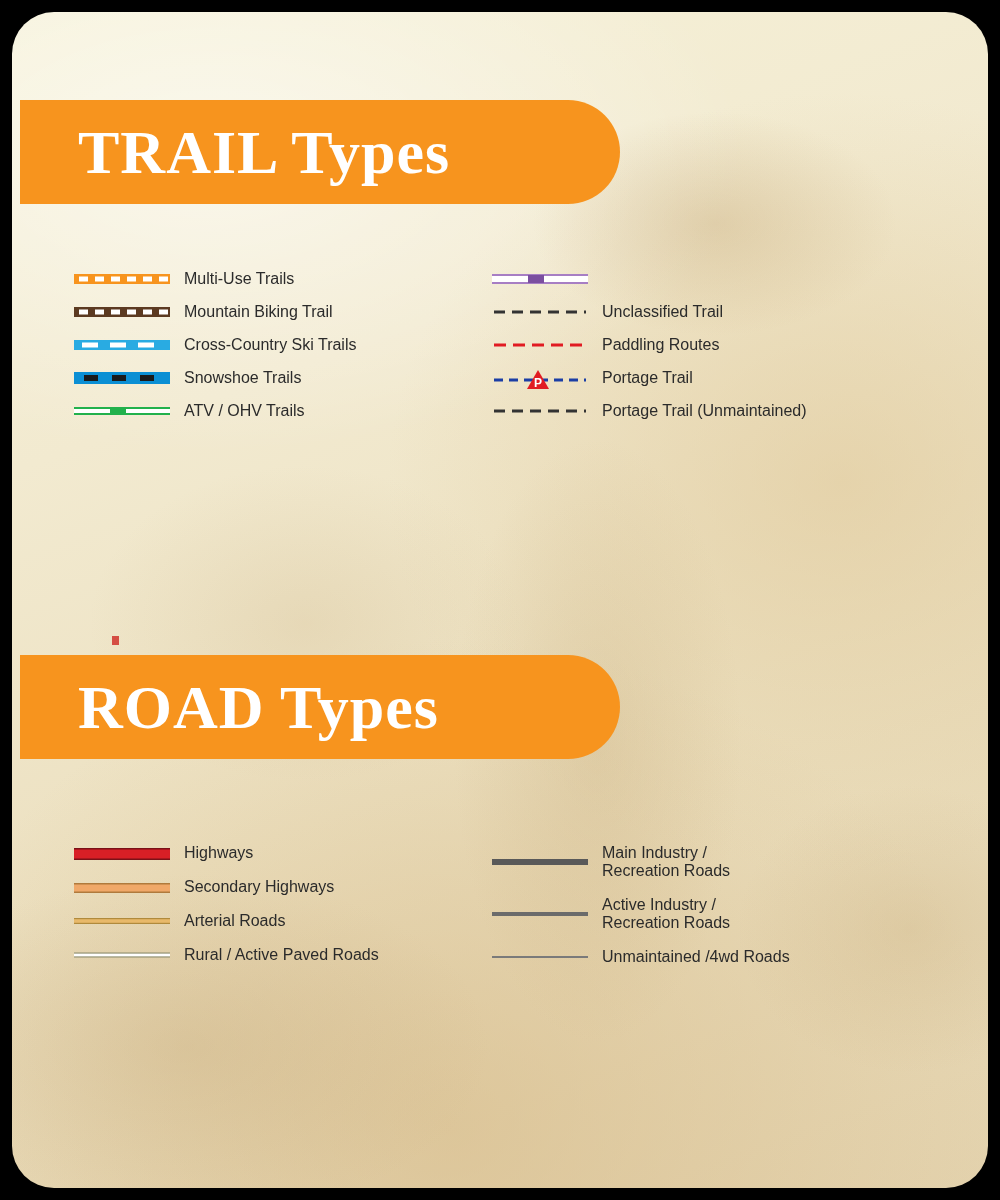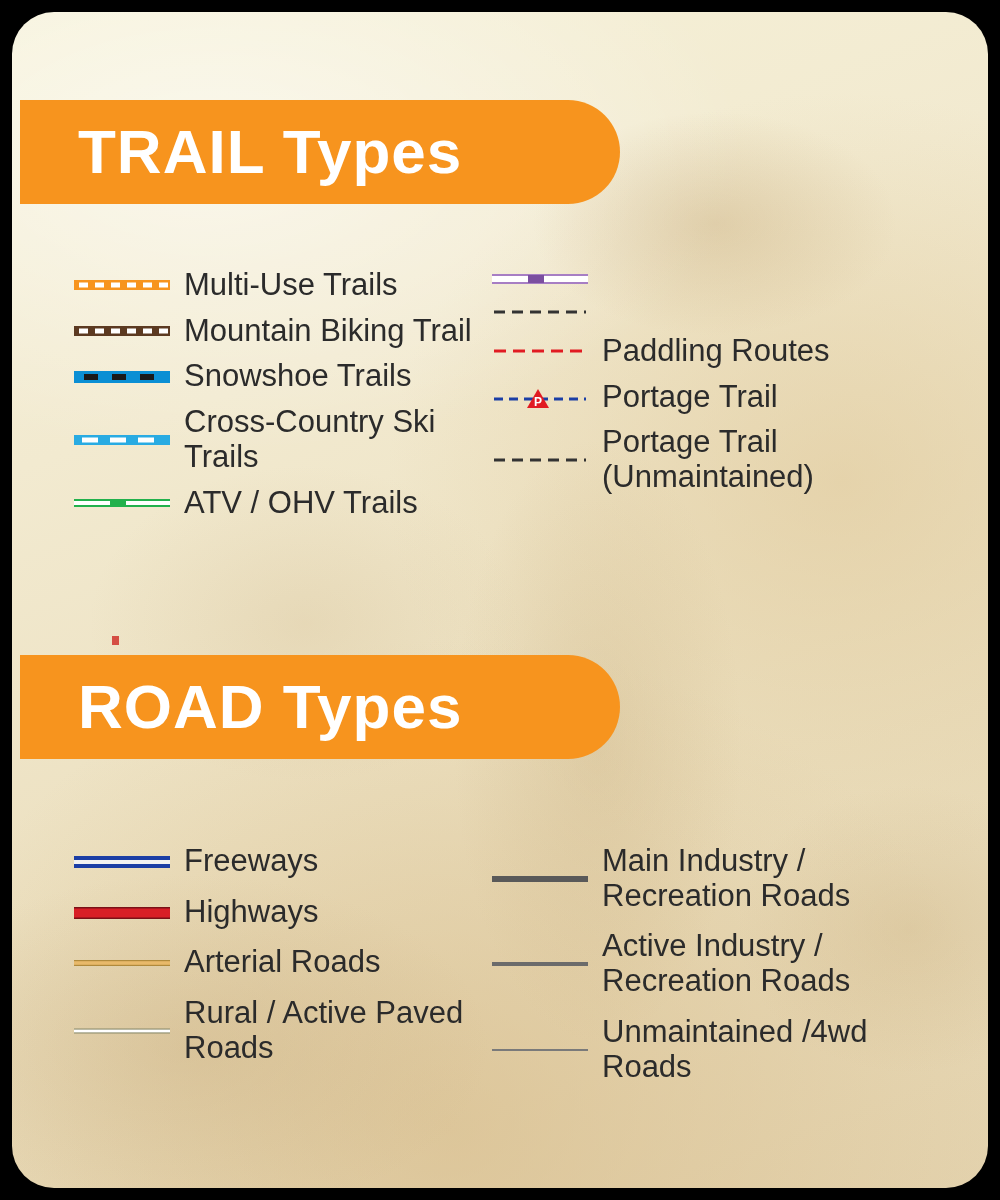--- a/index.html
+++ b/index.html
@@ -46,20 +46,21 @@
     position: absolute;
     left: 8px;
     height: 104px;
     width: 600px;
     background: #f7941e;
     border-radius: 0 52px 52px 0;
     display: flex;
     align-items: center;
     padding-left: 58px;
     box-sizing: border-box;
+    font-family: Liberation Serif, serif;
   }
   .section-banner .title {
     color: #ffffff;
     font-size: 62px;
     font-weight: bold;
     letter-spacing: 1px;
     line-height: 1;
     white-space: nowrap;
   }
   .section-banner .title .thin {
@@ -81,21 +82,21 @@
   }
   .swatch {
     width: 96px;
     min-width: 96px;
     height: 22px;
     position: relative;
     margin-right: 14px;
   }
   .swatch svg { display: block; }
   .legend-label {
-    font-size: 31px;
+    font-size: 16px;
     color: #2b2b2b;
     line-height: 1.12;
     white-space: pre-line;
     font-family: "Liberation Sans", sans-serif;
   }
 
   #trail-col-left  { left: 62px; top: 256px; width: 400px; }
   #trail-col-right { left: 480px; top: 256px; width: 470px; }
   #road-col-left   { left: 62px; top: 832px; width: 420px; }
   #road-col-right  { left: 480px; top: 832px; width: 470px; }
@@ -155,48 +156,48 @@
               <rect x="85" y="8.5" width="9" height="5"></rect>
             </g>
           </svg>
       </div>
       <div class="legend-label">Mountain Biking Trail</div>
     </div>
 
     <div class="legend-row">
       <div class="swatch">
         <svg width="96" height="22" viewBox="0 0 96 22">
+            <rect x="0" y="6" width="96" height="10" fill="#29abe2"></rect>
+            <g fill="#ffffff">
+              <rect x="8" y="8.5" width="16" height="5"></rect>
+              <rect x="36" y="8.5" width="16" height="5"></rect>
+              <rect x="64" y="8.5" width="16" height="5"></rect>
+            </g>
+          </svg>
+      </div>
+      <div class="legend-label">Cross-Country Ski Trails</div>
+    </div>
+
+    <div class="legend-row">
+      <div class="swatch">
+        <svg width="96" height="22" viewBox="0 0 96 22">
             <rect x="0" y="5" width="96" height="12" fill="#0b8fd4"></rect>
             <g fill="#1a1a1a">
               <rect x="10" y="8" width="14" height="6"></rect>
               <rect x="38" y="8" width="14" height="6"></rect>
               <rect x="66" y="8" width="14" height="6"></rect>
             </g>
           </svg>
       </div>
       <div class="legend-label">Snowshoe Trails</div>
     </div>
 
     <div class="legend-row">
       <div class="swatch">
         <svg width="96" height="22" viewBox="0 0 96 22">
-            <rect x="0" y="6" width="96" height="10" fill="#29abe2"></rect>
-            <g fill="#ffffff">
-              <rect x="8" y="8.5" width="16" height="5"></rect>
-              <rect x="36" y="8.5" width="16" height="5"></rect>
-              <rect x="64" y="8.5" width="16" height="5"></rect>
-            </g>
-          </svg>
-      </div>
-      <div class="legend-label">Cross-Country Ski Trails</div>
-    </div>
-
-    <div class="legend-row">
-      <div class="swatch">
-        <svg width="96" height="22" viewBox="0 0 96 22">
             <rect x="0" y="7" width="96" height="8" fill="#22b14c"></rect>
             <rect x="0" y="9" width="96" height="4" fill="#ffffff"></rect>
             <rect x="36" y="7" width="16" height="8" fill="#22b14c"></rect>
           </svg>
       </div>
       <div class="legend-label">ATV / OHV Trails</div>
     </div>
   </div>
 
   <div class="legend-grid" id="trail-col-right">
@@ -209,20 +210,21 @@
           </svg>
       </div>
     </div>
 
     <div class="legend-row">
       <div class="swatch">
         <svg width="96" height="22" viewBox="0 0 96 22">
             <line x1="2" y1="11" x2="94" y2="11" stroke="#333333" stroke-width="3" stroke-dasharray="11 7"></line>
           </svg>
       </div>
+      <div class="legend-label">Unclassified Trail</div>
     </div>
 
     <div class="legend-row">
       <div class="swatch">
         <svg width="96" height="22" viewBox="0 0 96 22">
             <line x1="2" y1="11" x2="94" y2="11" stroke="#e11b22" stroke-width="3" stroke-dasharray="12 7"></line>
           </svg>
       </div>
       <div class="legend-label">Paddling Routes</div>
     </div>
@@ -248,40 +250,40 @@
     </div>
   </div>
 
   <div id="stray-dot"></div>
 
   <div class="section-banner" id="road-banner">
     <div class="title"><span>ROAD</span><span class="thin"> Types</span></div>
   </div>
 
   <div class="legend-grid" id="road-col-left">
-    <div class="legend-row road-row">
-      <div class="swatch">
-        <svg width="96" height="16" viewBox="0 0 96 16">
-            <rect x="0" y="2" width="96" height="12" fill="#1b3ea5"></rect>
-            <rect x="0" y="6" width="96" height="4" fill="#f2f2f2"></rect>
-          </svg>
-      </div>
-      <div class="legend-label">Freeways</div>
-    </div>
 
     <div class="legend-row road-row">
       <div class="swatch">
         <svg width="96" height="16" viewBox="0 0 96 16">
             <rect x="0" y="2" width="96" height="12" fill="#7a1117"></rect>
             <rect x="0" y="3.5" width="96" height="9" fill="#d81f26"></rect>
           </svg>
       </div>
       <div class="legend-label">Highways</div>
     </div>
 
+    <div class="legend-row road-row">
+      <div class="swatch">
+        <svg width="96" height="16" viewBox="0 0 96 16">
+            <rect x="0" y="3" width="96" height="10" fill="#b07a3c"></rect>
+            <rect x="0" y="4.5" width="96" height="7" fill="#f0a868"></rect>
+          </svg>
+      </div>
+      <div class="legend-label">Secondary Highways</div>
+    </div>
 
     <div class="legend-row road-row">
       <div class="swatch">
         <svg width="96" height="14" viewBox="0 0 96 14">
             <rect x="0" y="4" width="96" height="6" fill="#b08a3c"></rect>
             <rect x="0" y="5.2" width="96" height="3.6" fill="#e8b96a"></rect>
           </svg>
       </div>
       <div class="legend-label">Arterial Roads</div>
     </div>

